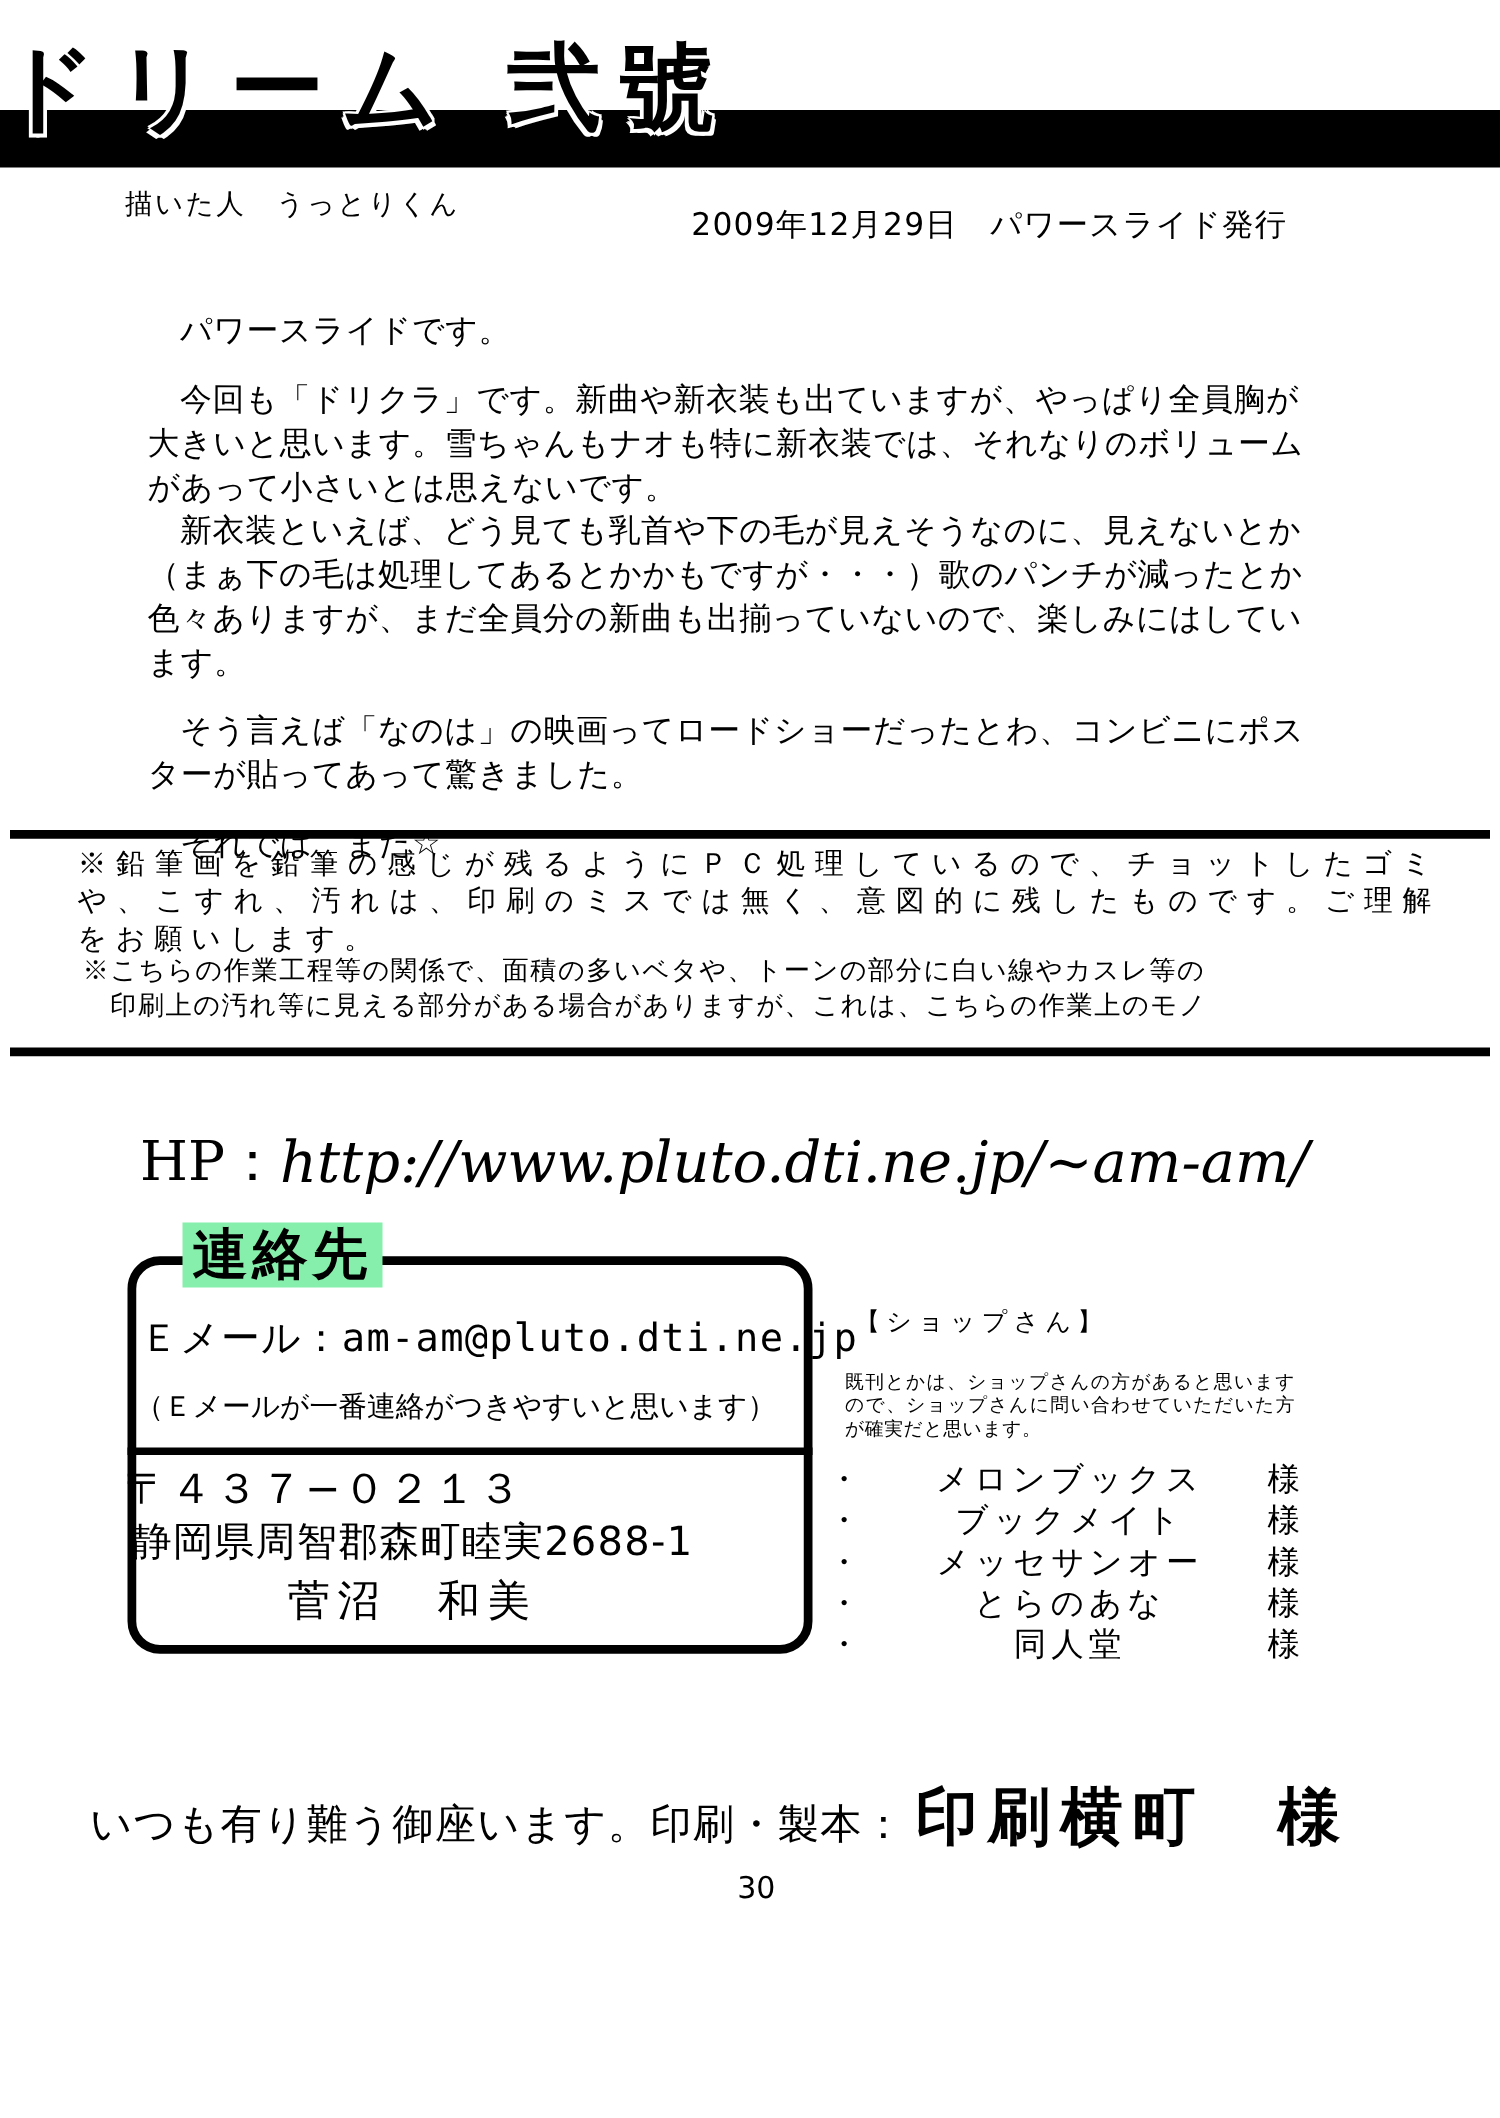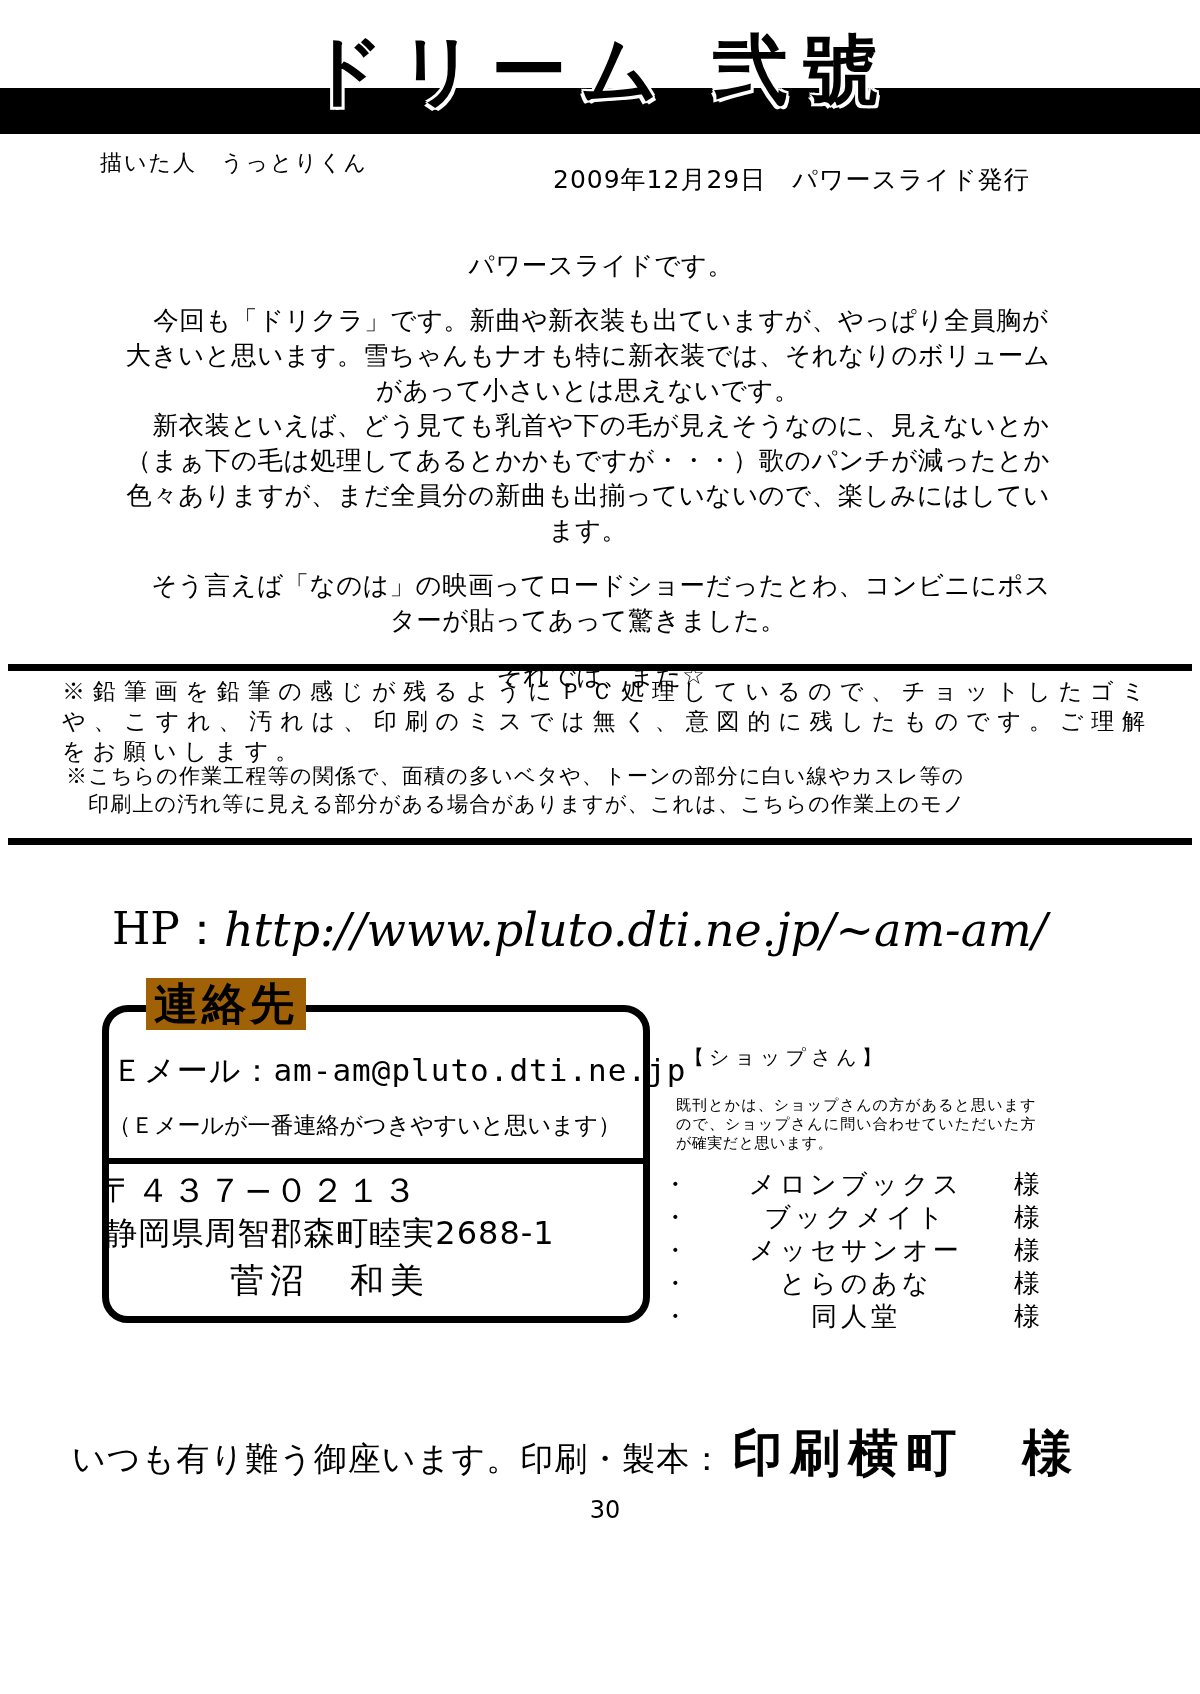--- a/index.html
+++ b/index.html
@@ -23,21 +23,21 @@
     top: 88px;
     width: 1200px;
     height: 46px;
     background: #000000;
   }
   #title-text {
     position: absolute;
     left: 0;
     top: 24px;
     width: 1200px;
-    text-align: center;
+    text-align: left;
     font-family: "DejaVu Serif", serif;
     font-weight: bold;
     font-size: 76px;
     line-height: 92px;
     letter-spacing: 14px;
     white-space: nowrap;
     z-index: 3;
     text-shadow:
        2px 0 0 #fff, -2px 0 0 #fff, 0 2px 0 #fff, 0 -2px 0 #fff,
        2px 2px 0 #fff, -2px 2px 0 #fff, 2px -2px 0 #fff, -2px -2px 0 #fff,
@@ -68,21 +68,20 @@
     left: 118px;
     top: 248px;
     width: 940px;
     font-size: 25.5px;
     line-height: 35px;
     letter-spacing: 0.5px;
   }
   #body-text p {
     margin: 0 0 20px 0;
     text-indent: 26px;
-    text-align: center;
   }
   #body-text p.tight { margin-bottom: 0; }
 
   
   #notice-rule-top {
     position: absolute;
     left: 8px;
     top: 664px;
     width: 1184px;
     height: 7px;
@@ -150,21 +149,21 @@
     width: 548px;
     height: 318px;
     border: 7px solid #000;
     border-radius: 26px;
     box-sizing: border-box;
   }
   #contact-legend {
     position: absolute;
     left: 146px;
     top: 978px;
-    background: #a16207;
+    background: #86efac;
     padding: 0 8px;
     font-family: "DejaVu Serif", serif;
     font-weight: bold;
     font-size: 44px;
     line-height: 52px;
     letter-spacing: 4px;
     white-space: nowrap;
   }
   #contact-mail {
     position: absolute;

